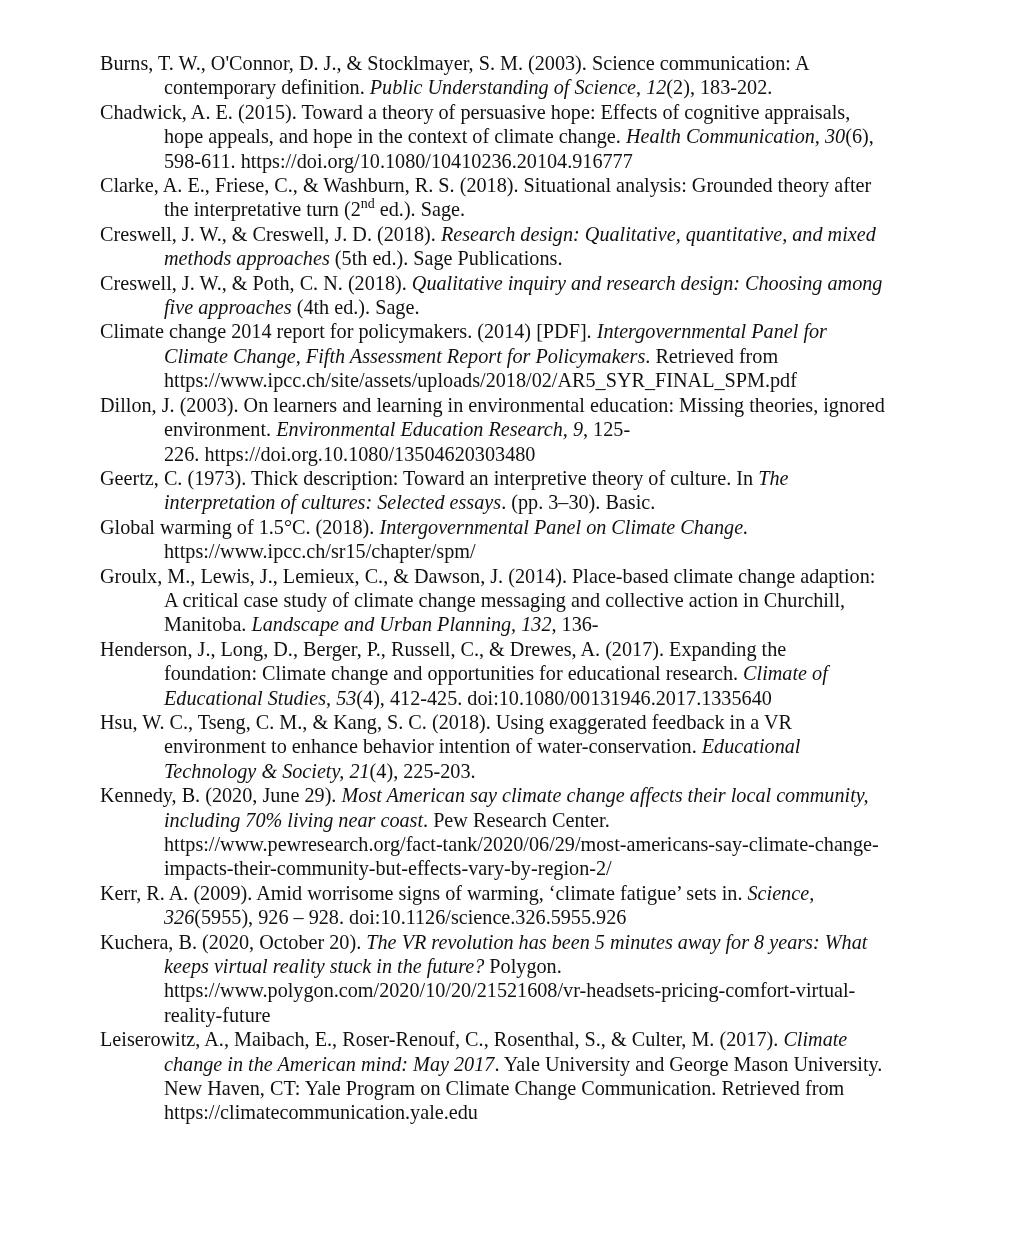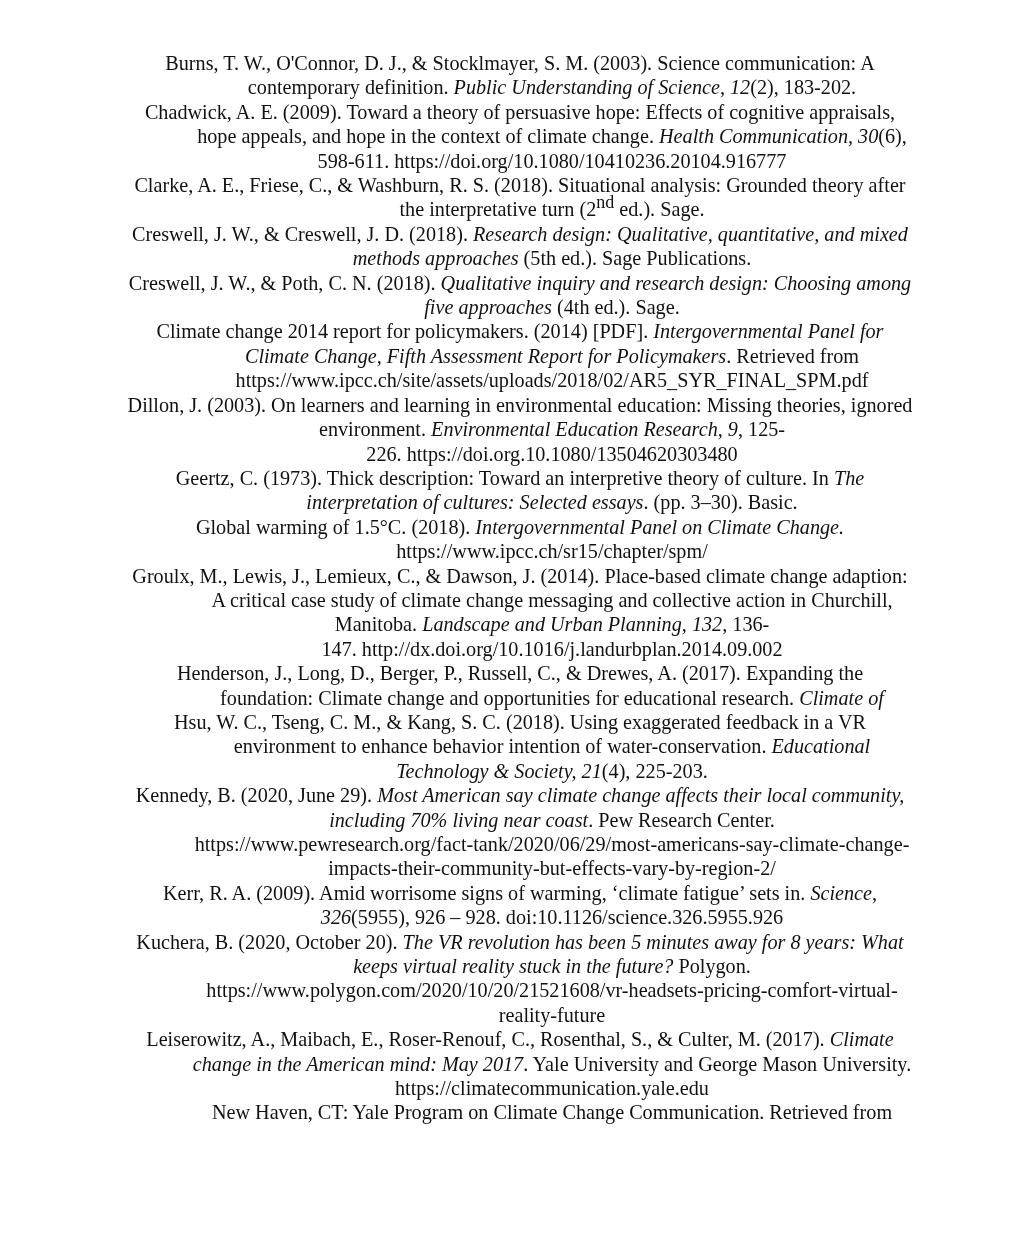--- a/index.html
+++ b/index.html
@@ -8,37 +8,36 @@
     font-family: "Liberation Serif", serif;
     color: #111111;
   }
   .page {
     position: absolute; left: 100px; top: 51px; width: 840px;
   }
   .ref {
     font-size: 20.2px;
     line-height: 24.4px;
     white-space: nowrap;
-    text-align: center;
   }
   .line { display: block; }
   .line.indent { padding-left: 64px; }
   i { }
-  sup { font-size: 18px; line-height: 0; vertical-align: 8px; font-family: Liberation Serif, serif; }
+  sup { font-size: 14px; line-height: 0; vertical-align: 8px; font-family: Liberation Serif, serif; }
 </style>
 </head>
 <body>
 
 <div class="page" id="refs">
     <div class="ref">
       <span class="line"><span>Burns, T. W., O'Connor, D. J., &amp; Stocklmayer, S. M. (2003). Science communication: A</span></span>
       <span class="line indent"><span>contemporary definition. </span><i>Public Understanding of Science</i><span>, </span><i>12</i><span>(2), 183-202.</span></span>
     </div>
     <div class="ref">
-      <span class="line"><span>Chadwick, A. E. (2009). Toward a theory of persuasive hope: Effects of cognitive appraisals,</span></span>
+      <span class="line"><span>Chadwick, A. E. (2015). Toward a theory of persuasive hope: Effects of cognitive appraisals,</span></span>
       <span class="line indent"><span>hope appeals, and hope in the context of climate change. </span><i>Health Communication, 30</i><span>(6),</span></span>
       <span class="line indent"><span>598-611. https://doi.org/10.1080/10410236.20104.916777</span></span>
     </div>
     <div class="ref">
       <span class="line"><span>Clarke, A. E., Friese, C., &amp; Washburn, R. S. (2018). Situational analysis: Grounded theory after</span></span>
       <span class="line indent"><span>the interpretative turn (2</span><sup>nd</sup><span> ed.). Sage.</span></span>
     </div>
     <div class="ref">
       <span class="line"><span>Creswell, J. W., &amp; Creswell, J. D. (2018). </span><i>Research design: Qualitative, quantitative, and mixed</i></span>
       <span class="line indent"><i>methods approaches</i><span> (5th ed.). Sage Publications.</span></span>
@@ -62,25 +61,25 @@
       <span class="line indent"><i>interpretation of cultures: Selected essays</i><span>. (pp. 3–30). Basic.</span></span>
     </div>
     <div class="ref">
       <span class="line"><span>Global warming of 1.5°C. (2018). </span><i>Intergovernmental Panel on Climate Change.</i></span>
       <span class="line indent"><span>https://www.ipcc.ch/sr15/chapter/spm/</span></span>
     </div>
     <div class="ref">
       <span class="line"><span>Groulx, M., Lewis, J., Lemieux, C., &amp; Dawson, J. (2014). Place-based climate change adaption:</span></span>
       <span class="line indent"><span>A critical case study of climate change messaging and collective action in Churchill,</span></span>
       <span class="line indent"><span>Manitoba. </span><i>Landscape and Urban Planning, 132,</i><span> 136-</span></span>
-      <span class="line indent"><span>147. http://dx.doi.org/10.1016/j.landurbplan.2014.09.002</span></span>
     </div>
     <div class="ref">
       <span class="line"><span>Henderson, J., Long, D., Berger, P., Russell, C., &amp; Drewes, A. (2017). Expanding the</span></span>
       <span class="line indent"><span>foundation: Climate change and opportunities for educational research. </span><i>Climate of</i></span>
+      <span class="line indent"><i>Educational Studies, 53</i><span>(4), 412-425. doi:10.1080/00131946.2017.1335640</span></span>
     </div>
     <div class="ref">
       <span class="line"><span>Hsu, W. C., Tseng, C. M., &amp; Kang, S. C. (2018). Using exaggerated feedback in a VR</span></span>
       <span class="line indent"><span>environment to enhance behavior intention of water-conservation. </span><i>Educational</i></span>
       <span class="line indent"><i>Technology &amp; Society, 21</i><span>(4), 225-203.</span></span>
     </div>
     <div class="ref">
       <span class="line"><span>Kennedy, B. (2020, June 29). </span><i>Most American say climate change affects their local community,</i></span>
       <span class="line indent"><i>including 70% living near coast</i><span>. Pew Research Center.</span></span>
       <span class="line indent"><span>https://www.pewresearch.org/fact-tank/2020/06/29/most-americans-say-climate-change-</span></span>
@@ -92,16 +91,16 @@
     </div>
     <div class="ref">
       <span class="line"><span>Kuchera, B. (2020, October 20). </span><i>The VR revolution has been 5 minutes away for 8 years: What</i></span>
       <span class="line indent"><i>keeps virtual reality stuck in the future?</i><span> Polygon.</span></span>
       <span class="line indent"><span>https://www.polygon.com/2020/10/20/21521608/vr-headsets-pricing-comfort-virtual-</span></span>
       <span class="line indent"><span>reality-future</span></span>
     </div>
     <div class="ref">
       <span class="line"><span>Leiserowitz, A., Maibach, E., Roser-Renouf, C., Rosenthal, S., &amp; Culter, M. (2017). </span><i>Climate</i></span>
       <span class="line indent"><i>change in the American mind: May 2017</i><span>. Yale University and George Mason University.</span></span>
+      <span class="line indent"><span>New Haven, CT: Yale Program on Climate Change Communication. Retrieved from</span></span>
       <span class="line indent"><span>https://climatecommunication.yale.edu</span></span>
-      <span class="line indent"><span>New Haven, CT: Yale Program on Climate Change Communication. Retrieved from</span></span>
     </div>
   </div>
 
 </body></html>

